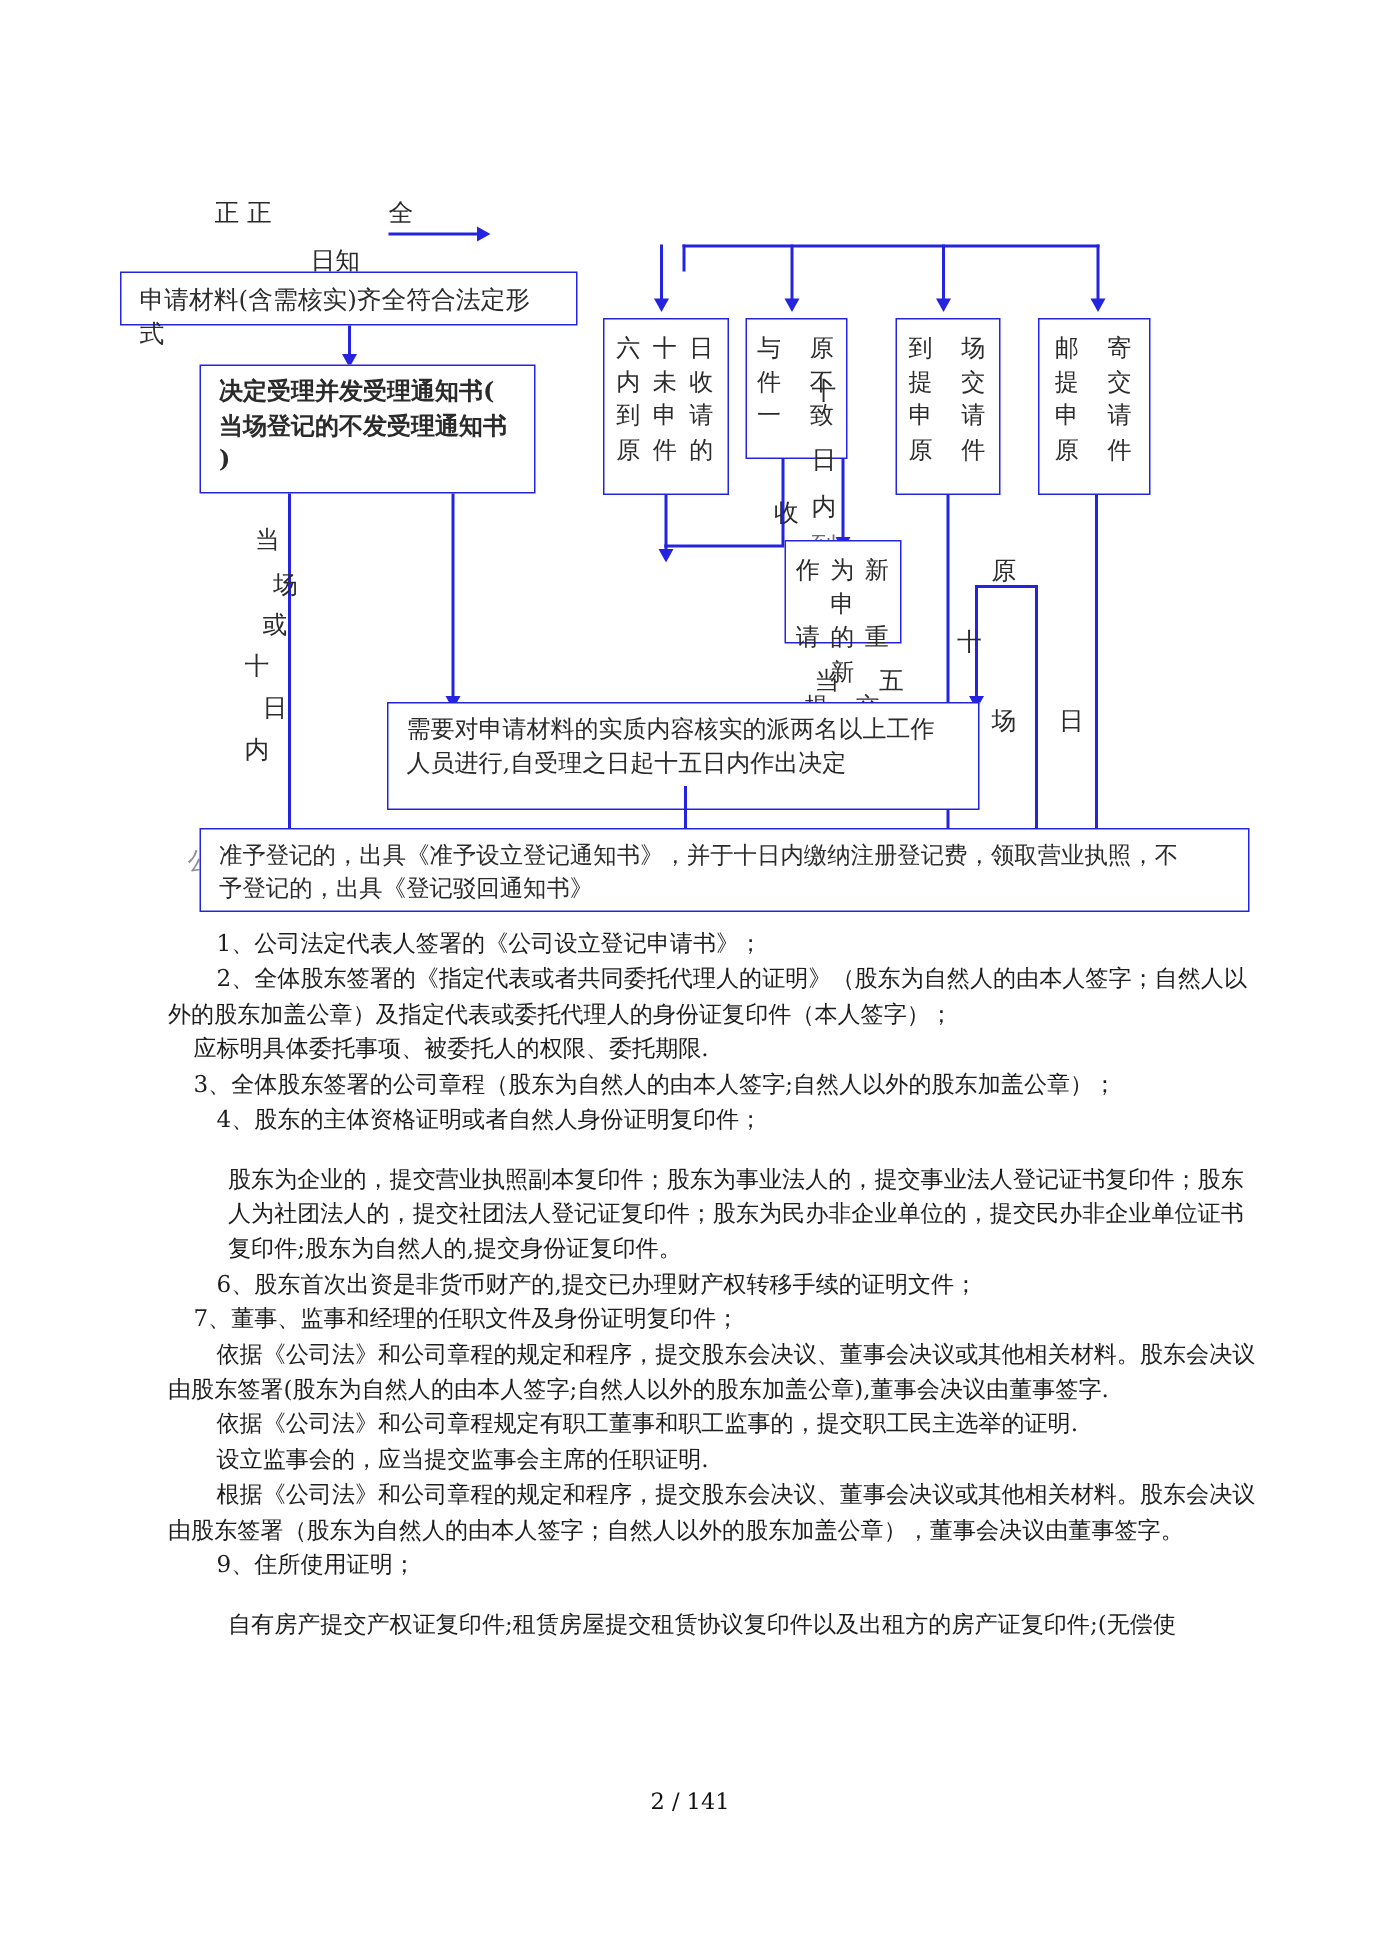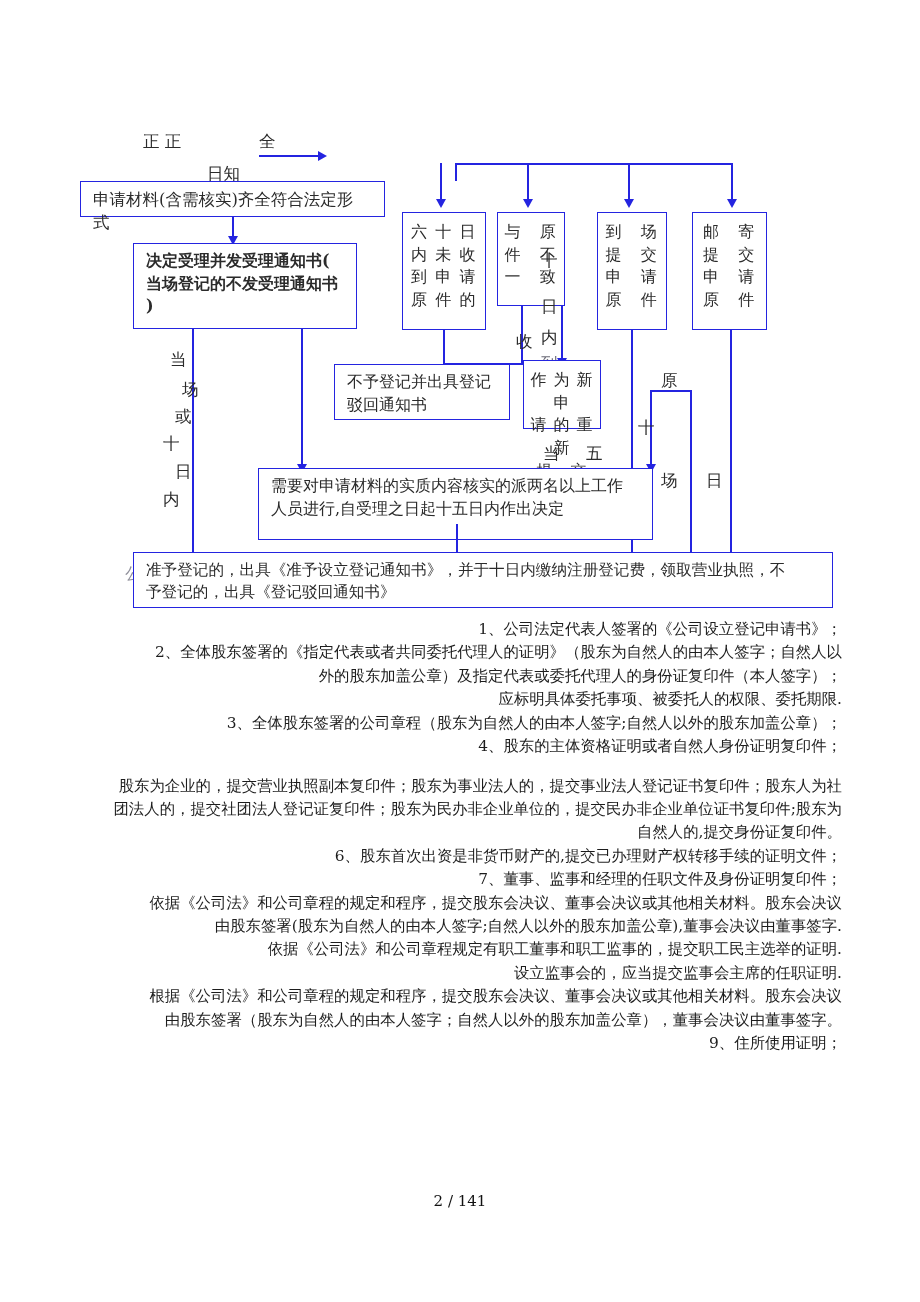--- a/index.html
+++ b/index.html
@@ -83,29 +83,28 @@
   
   #body-text {
     position: absolute;
     left: 112px;
     top: 618px;
     width: 730px;
     font-size: 15.4px;
     line-height: 1.52;
     color: #1d1d1d;
     font-family: "DejaVu Serif", "Liberation Serif", serif;
-    text-align: right;
   }
   #body-text p {
     margin: 0;
     white-space: pre-wrap;
   }
   #body-text p.ind1 { text-indent: 1.1em; }
   #body-text p.ind2 { text-indent: 2.1em; }
-  #body-text p.ind0 { text-indent: 0; }
+  #body-text p.ind0 { text-indent: 0; margin-left: 40px; }
   #body-text p.gap  { margin-top: 1.05em; }
 
   
   #footer {
     position: absolute;
     left: 0;
     top: 1192px;
     width: 920px;
     text-align: center;
     font-size: 15px;
@@ -195,24 +194,20 @@
   <div class="ln v" style="left:561px; top:306px; height:55px;"></div>
   <div class="arw" style="left:557px; top:358px;"></div>
 
   <div class="glyph" style="left:516px; top:334px;">收</div>
 
   <div class="glyph" style="left:541px; top:253px;">十</div>
   <div class="glyph" style="left:541px; top:299px;">日</div>
   <div class="glyph" style="left:541px; top:330px;">内</div>
   <div class="glyph" style="left:541px; top:356px; color:#6c6c78;">到</div>
 
-  <div class="node h" style="left:334px; top:364px; width:176px; height:56px; font-size:16px;">
-    <span class="txt">不予登记并出具登记
-驳回通知书</span>
-  </div>
 
   <div class="node col" style="left:523px; top:360px; width:78px; height:69px; letter-spacing:0.06em;">
     <span class="txt">作 为 新 申
 请 的 重 新
 提　交</span>
   </div>
 
   <div class="ln v" style="left:631px; top:330px; height:235px;"></div>
 
   <div class="ln v" style="left:730px; top:330px; height:235px;"></div>
@@ -260,17 +255,18 @@
       <p class="ind1">3、全体股东签署的公司章程（股东为自然人的由本人签字;自然人以外的股东加盖公章）；</p>
       <p class="ind2">4、股东的主体资格证明或者自然人身份证明复印件；</p>
       <p class="ind0 gap">股东为企业的，提交营业执照副本复印件；股东为事业法人的，提交事业法人登记证书复印件；股东人为社团法人的，提交社团法人登记证复印件；股东为民办非企业单位的，提交民办非企业单位证书复印件;股东为自然人的,提交身份证复印件。</p>
       <p class="ind2">6、股东首次出资是非货币财产的,提交已办理财产权转移手续的证明文件；</p>
       <p class="ind1">7、董事、监事和经理的任职文件及身份证明复印件；</p>
       <p class="ind2">依据《公司法》和公司章程的规定和程序，提交股东会决议、董事会决议或其他相关材料。股东会决议由股东签署(股东为自然人的由本人签字;自然人以外的股东加盖公章),董事会决议由董事签字.</p>
       <p class="ind2">依据《公司法》和公司章程规定有职工董事和职工监事的，提交职工民主选举的证明.</p>
       <p class="ind2">设立监事会的，应当提交监事会主席的任职证明.</p>
       <p class="ind2">根据《公司法》和公司章程的规定和程序，提交股东会决议、董事会决议或其他相关材料。股东会决议由股东签署（股东为自然人的由本人签字；自然人以外的股东加盖公章），董事会决议由董事签字。</p>
       <p class="ind2">9、住所使用证明；</p>
+      <p class="ind0 gap">自有房产提交产权证复印件;租赁房屋提交租赁协议复印件以及出租方的房产证复印件;(无偿使</p>
     </div>
 
   <div id="footer">2 / 141</div>
 
 </div>
 
 </body></html>

